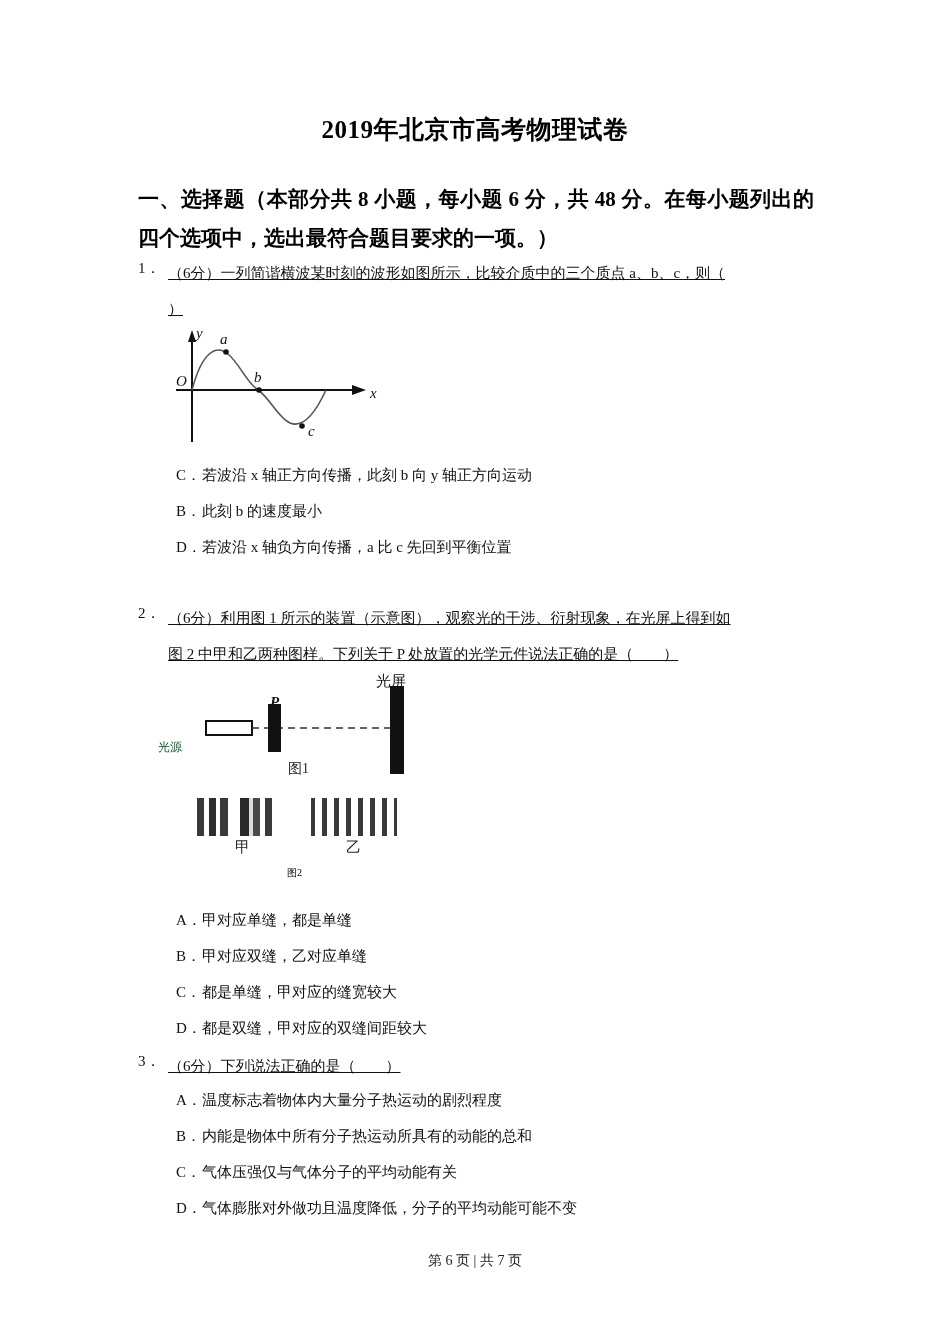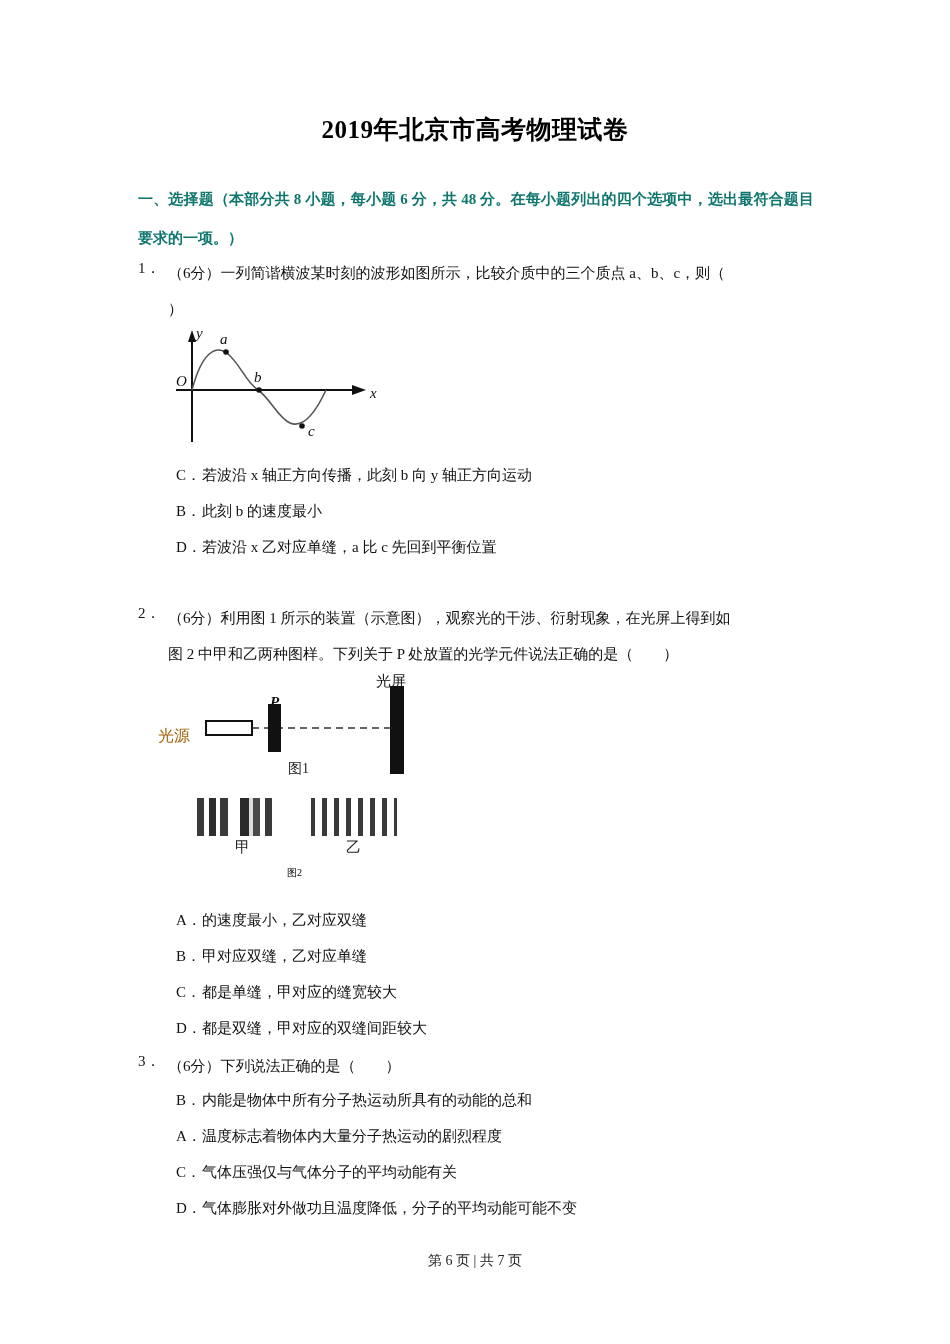--- a/index.html
+++ b/index.html
@@ -29,44 +29,45 @@
     text-align: center;
     font-size: 25px;
     font-weight: bold;
     letter-spacing: 0.5px;
     color: #000;
   }
   .section-head {
     position: absolute;
     left: 138px; top: 180px;
     width: 676px;
-    font-size: 15px;
+    font-size: 21px;
     font-weight: bold;
     line-height: 39px;
-    color: #0f766e;
+    color: #000000;
     text-align: justify;
   }
   .q-block {
     position: absolute;
     color: #111;
   }
   .q-num {
     position: absolute;
     left: 0; top: 0;
     width: 30px;
     font-size: 15px;
     line-height: 27px;
   }
   .q-text {
     position: absolute;
     left: 30px; top: 0;
     width: 646px;
     font-size: 15px;
     line-height: 36px;
     text-align: justify;
+    text-decoration: underline;
   }
   .q-text .cont {
     display: block;
   }
   .options {
     position: absolute;
     font-size: 15px;
     line-height: 36px;
     color: #111;
   }
@@ -149,23 +150,23 @@
   }
   .cap-fig1 {
     position: absolute;
     left: 130px; top: 88px;
     font-size: 14px;
     color: #222;
     text-align: center;
   }
   .lbl-guangyuan {
     position: absolute;
-    left: 0px; top: 54px;
-    font-size: 16px;
-    color: #a16207;
+    left: 0px; top: 67px;
+    font-size: 12px;
+    color: #14532d;
   }
   .lbl-guangping {
     position: absolute;
     left: 218px; top: 0px;
     font-size: 15px;
     color: #111;
   }
   .lbl-P {
     position: absolute;
     left: 112px; top: 22px;
@@ -217,21 +218,21 @@
   </div>
 
   <div class="options" style="left:176px; top:457px;">
     <div class="opt">
       <span class="lbl">C．</span><span>若波沿 x 轴正方向传播，此刻 b 向 y 轴正方向运动</span>
     </div>
     <div class="opt">
       <span class="lbl">B．</span><span>此刻 b 的速度最小</span>
     </div>
     <div class="opt">
-      <span class="lbl">D．</span><span>若波沿 x 乙对应单缝，a 比 c 先回到平衡位置</span>
+      <span class="lbl">D．</span><span>若波沿 x 轴负方向传播，a 比 c 先回到平衡位置</span>
     </div>
   </div>
 
   <div class="q-block" style="left:138px; top:600px; width:676px;">
     <div class="q-num">2．</div>
     <div class="q-text">
       <span>（6分）利用图 1 所示的装置（示意图），观察光的干涉、衍射现象，在光屏上得到如</span>
       <span class="cont">图 2 中甲和乙两种图样。下列关于 P 处放置的光学元件说法正确的是（　　）</span>
     </div>
   </div>
@@ -286,21 +287,21 @@
           <div class="band" style="width: 3px; background: rgb(58, 58, 58);"></div>
         </div>
     </div>
     <div class="lbl-jia">甲</div>
     <div class="lbl-yi">乙</div>
     <div class="cap-fig2">图2</div>
   </div>
 
   <div class="options" style="left:176px; top:902px;">
     <div class="opt">
-      <span class="lbl">A．</span><span>的速度最小，乙对应双缝</span>
+      <span class="lbl">A．</span><span>甲对应单缝，都是单缝</span>
     </div>
     <div class="opt">
       <span class="lbl">B．</span><span>甲对应双缝，乙对应单缝</span>
     </div>
     <div class="opt">
       <span class="lbl">C．</span><span>都是单缝，甲对应的缝宽较大</span>
     </div>
     <div class="opt">
       <span class="lbl">D．</span><span>都是双缝，甲对应的双缝间距较大</span>
     </div>
@@ -308,26 +309,26 @@
 
   <div class="q-block" style="left:138px; top:1048px; width:676px;">
     <div class="q-num">3．</div>
     <div class="q-text">
       <span>（6分）下列说法正确的是（　　）</span>
     </div>
   </div>
 
   <div class="options" style="left:176px; top:1082px;">
     <div class="opt">
+      <span class="lbl">A．</span><span>温度标志着物体内大量分子热运动的剧烈程度</span>
+    </div>
+    <div class="opt">
       <span class="lbl">B．</span><span>内能是物体中所有分子热运动所具有的动能的总和</span>
     </div>
     <div class="opt">
-      <span class="lbl">A．</span><span>温度标志着物体内大量分子热运动的剧烈程度</span>
-    </div>
-    <div class="opt">
       <span class="lbl">C．</span><span>气体压强仅与气体分子的平均动能有关</span>
     </div>
     <div class="opt">
       <span class="lbl">D．</span><span>气体膨胀对外做功且温度降低，分子的平均动能可能不变</span>
     </div>
   </div>
 
   <div class="footer">第 6 页 | 共 7 页</div>
 
 </div>

